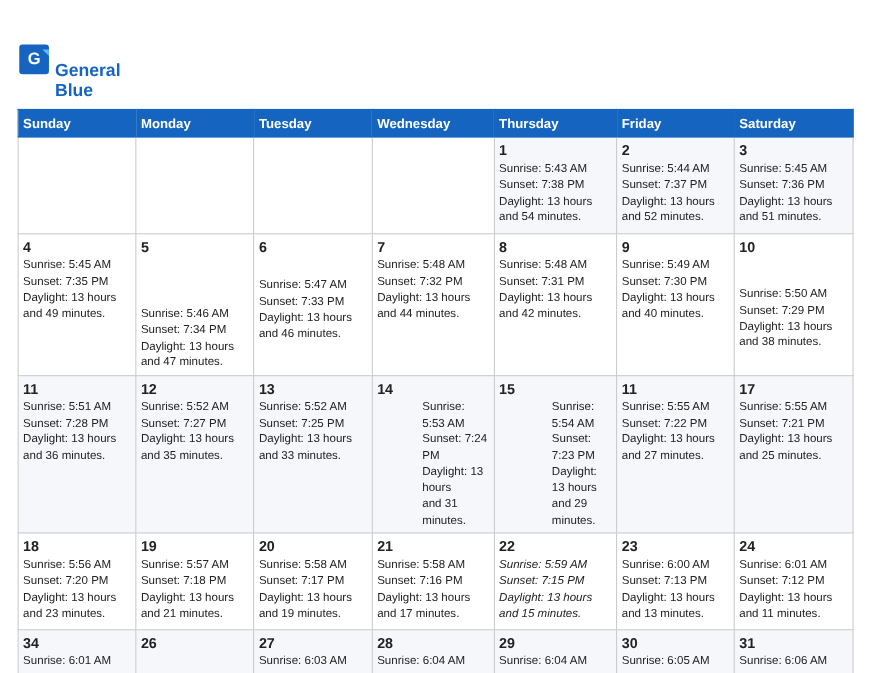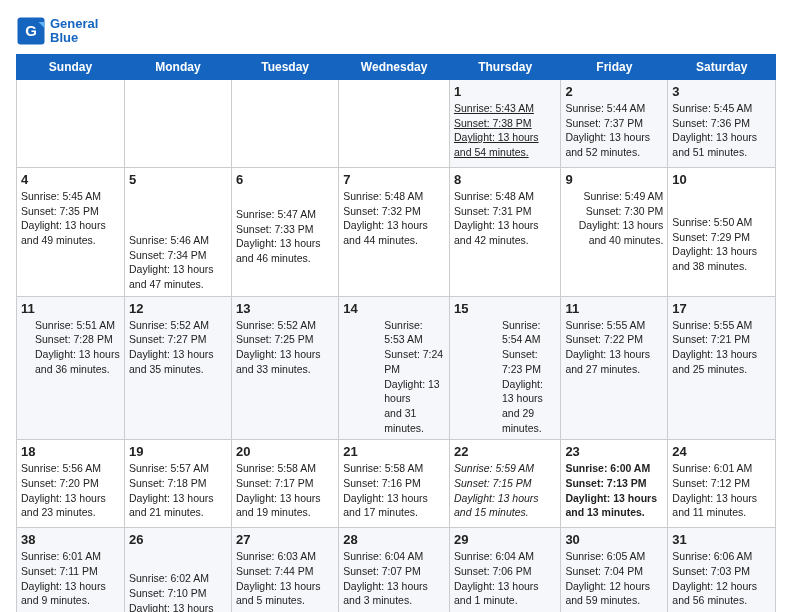--- a/index.html
+++ b/index.html
@@ -15,24 +15,25 @@
       justify-content: space-between;
       align-items: flex-start;
       margin-bottom: 8px;
     }
     .logo {
       display: flex;
       align-items: center;
       gap: 4px;
     }
     .logo-text {
-      font-size: 13px;
+      font-size: 16px;
       font-weight: bold;
       color: #1a1a2e;
       line-height: 1.1;
+      margin-top: 40px;
     }
     .logo-text span {
       color: #1565c0;
     }
     .logo-icon {
       width: 30px;
       height: 30px;
     }
     .title-block {
       text-align: right;
@@ -51,21 +52,21 @@
       width: 100%;
       border-collapse: collapse;
       font-size: 11px;
     }
     thead tr th {
       background: #1565c0;
       color: #fff;
       font-size: 12px;
       font-weight: bold;
       padding: 5px 4px;
-      text-align: center;
+      text-align: left;
       border: 1px solid #1565c0;
     }
     tbody tr td {
       border: 1px solid #ccc;
       vertical-align: top;
       padding: 4px 4px 4px 4px;
       width: 113px;
       min-height: 80px;
       background: #fff;
     }
@@ -120,21 +121,21 @@
       </tr>
   </thead>
   <tbody id="calendar-body">
   <tr class="row-height">
         <td class="empty"></td>
         <td class="empty"></td>
         <td class="empty"></td>
         <td class="empty"></td>
         <td>
           <div class="day-number">1</div>
-          <div class="day-info" style="white-space: pre-line; text-decoration: underline;">Sunrise: 5:43 AM
+          <div class="day-info" style="white-space: pre-line;">Sunrise: 5:43 AM
 Sunset: 7:38 PM
 Daylight: 13 hours
 and 54 minutes.</div>
         </td>
         <td>
           <div class="day-number">2</div>
           <div class="day-info" style="white-space: pre-line;">Sunrise: 5:44 AM
 Sunset: 7:37 PM
 Daylight: 13 hours
 and 52 minutes.</div>
@@ -178,37 +179,37 @@
         </td>
         <td>
           <div class="day-number">8</div>
           <div class="day-info" style="white-space: pre-line;">Sunrise: 5:48 AM
 Sunset: 7:31 PM
 Daylight: 13 hours
 and 42 minutes.</div>
         </td>
         <td>
           <div class="day-number">9</div>
-          <div class="day-info" style="white-space: pre-line; text-align: right;">Sunrise: 5:49 AM
+          <div class="day-info" style="white-space: pre-line;">Sunrise: 5:49 AM
 Sunset: 7:30 PM
 Daylight: 13 hours
 and 40 minutes.</div>
         </td>
         <td>
           <div class="day-number">10</div>
           <div class="day-info" style="white-space: pre-line; margin-top: 28px;">Sunrise: 5:50 AM
 Sunset: 7:29 PM
 Daylight: 13 hours
 and 38 minutes.</div>
         </td>
       </tr>
       <tr class="row-height">
         <td>
           <div class="day-number">11</div>
-          <div class="day-info" style="white-space: pre-line; margin-left: 14px;">Sunrise: 5:51 AM
+          <div class="day-info" style="white-space: pre-line;">Sunrise: 5:51 AM
 Sunset: 7:28 PM
 Daylight: 13 hours
 and 36 minutes.</div>
         </td>
         <td>
           <div class="day-number">12</div>
           <div class="day-info" style="white-space: pre-line;">Sunrise: 5:52 AM
 Sunset: 7:27 PM
 Daylight: 13 hours
 and 35 minutes.</div>
@@ -280,36 +281,36 @@
         </td>
         <td>
           <div class="day-number">22</div>
           <div class="day-info" style="white-space: pre-line; font-style: italic;">Sunrise: 5:59 AM
 Sunset: 7:15 PM
 Daylight: 13 hours
 and 15 minutes.</div>
         </td>
         <td>
           <div class="day-number">23</div>
-          <div class="day-info" style="white-space: pre-line; font-weight: bold;">Sunrise: 6:00 AM
+          <div class="day-info" style="white-space: pre-line;">Sunrise: 6:00 AM
 Sunset: 7:13 PM
 Daylight: 13 hours
 and 13 minutes.</div>
         </td>
         <td>
           <div class="day-number">24</div>
           <div class="day-info" style="white-space: pre-line;">Sunrise: 6:01 AM
 Sunset: 7:12 PM
 Daylight: 13 hours
 and 11 minutes.</div>
         </td>
       </tr>
       <tr class="row-height">
         <td>
-          <div class="day-number">38</div>
+          <div class="day-number">34</div>
           <div class="day-info" style="white-space: pre-line;">Sunrise: 6:01 AM
 Sunset: 7:11 PM
 Daylight: 13 hours
 and 9 minutes.</div>
         </td>
         <td>
           <div class="day-number">26</div>
           <div class="day-info" style="white-space: pre-line; margin-top: 24px;">Sunrise: 6:02 AM
 Sunset: 7:10 PM
 Daylight: 13 hours

